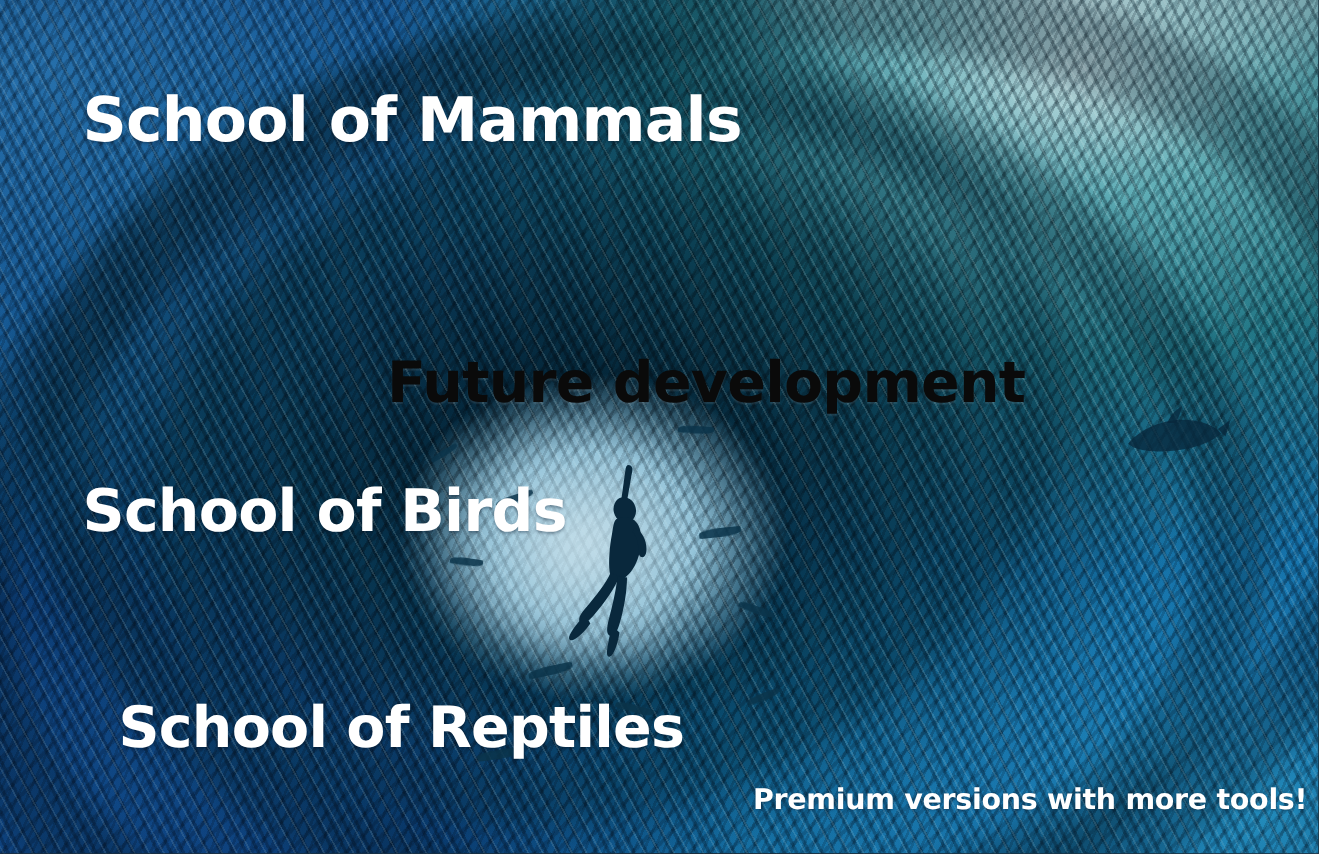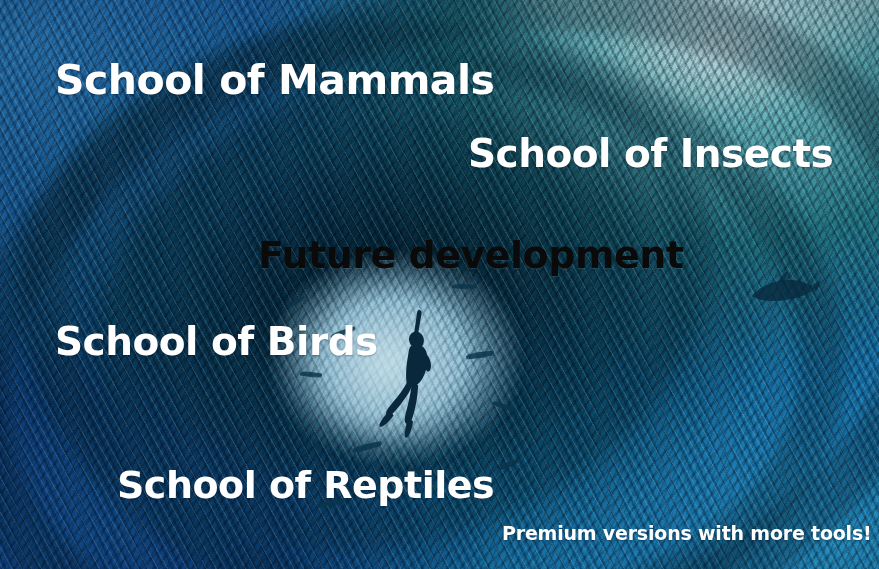--- a/index.html
+++ b/index.html
@@ -146,21 +146,21 @@
   }
   .label.black {
     color: #0a0a0a;
     text-shadow: 0 1px 1px rgba(255,255,255,0.10);
   }
   .l-mammals    { left: 55px;  top: 60px;  font-size: 41px; }
   .l-insects    { left: 468px; top: 134px; font-size: 39px; }
   .l-future     { left: 229px; top: 236px; font-size: 38px; margin-left: 29px; }
   .l-birds      { left: 55px;  top: 322px; font-size: 39px; text-align: center; }
   .l-amphibians { left: 447px; top: 391px; font-size: 31px; }
-  .l-reptiles   { left: 79px;  top: 466px; font-size: 38px; margin-left: 38px; }
+  .l-reptiles   { left: 79px;  top: 466px; font-size: 38px; }
   .l-premium    { left: 502px; top: 524px; font-size: 19px; letter-spacing: -0.2px; }
 </style>
 </head>
 <body>
 
 <div id="stage">
 
   <div id="photo">
 
     <div class="layer-base"></div>
@@ -218,21 +218,20 @@
           <path d="M30 12 C33 6 37 2 40 1 C39 5 37.6 9 36 12 Z"></path>
         </g>
       </svg>
     </div>
 
     <div class="vignette"></div>
   </div>
 
   <div class="label white l-mammals">School of Mammals</div>
 
-  <div class="label white l-insects">School of Insects</div>
 
   <div class="label black l-future">Future development</div>
 
   <div class="label white l-birds">School of Birds</div>
 
 
   <div class="label white l-reptiles">School of Reptiles</div>
 
   <div class="label white l-premium">Premium versions with more tools!</div>
 

